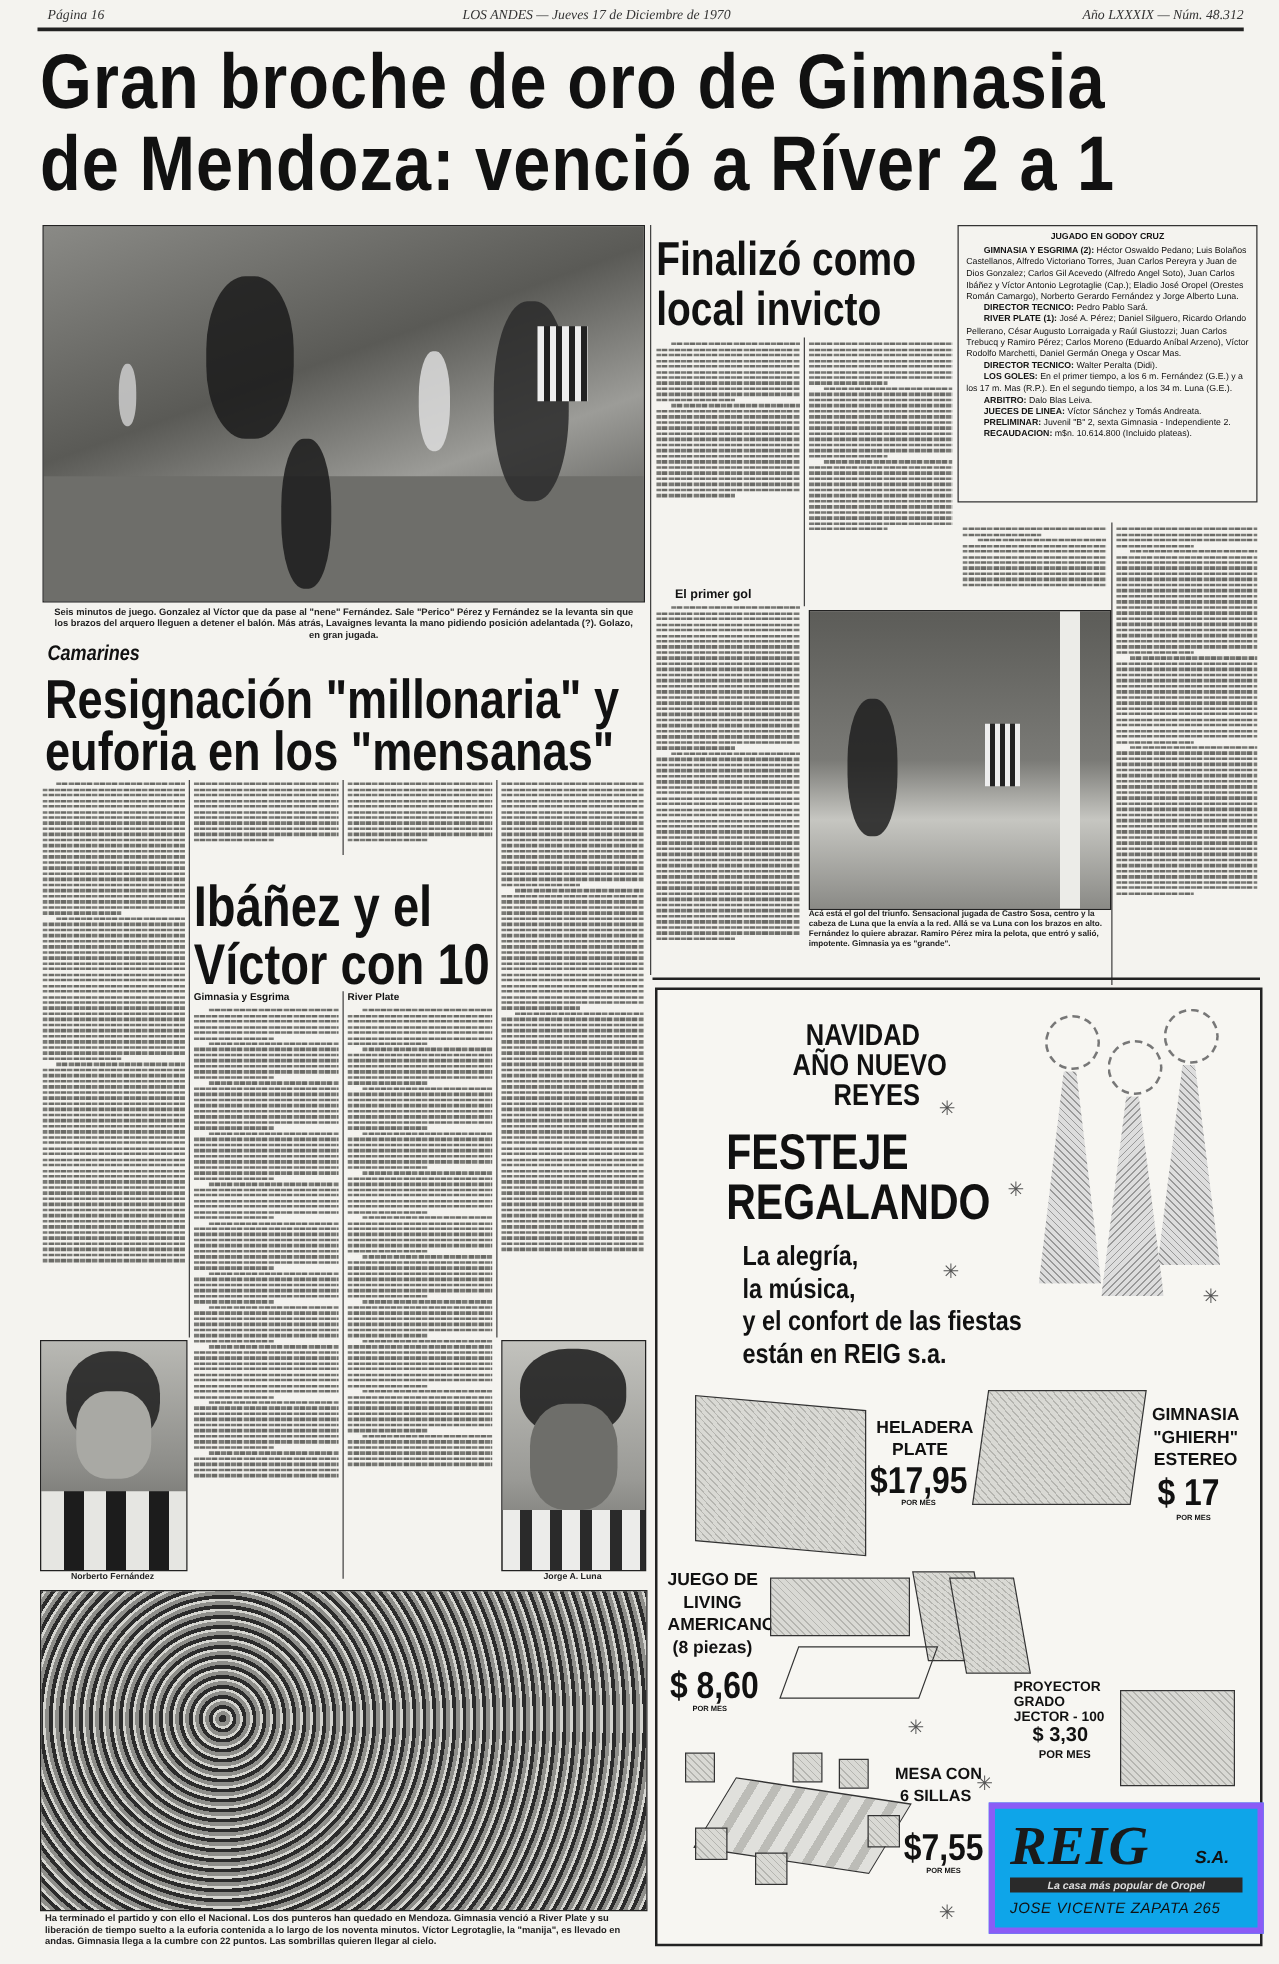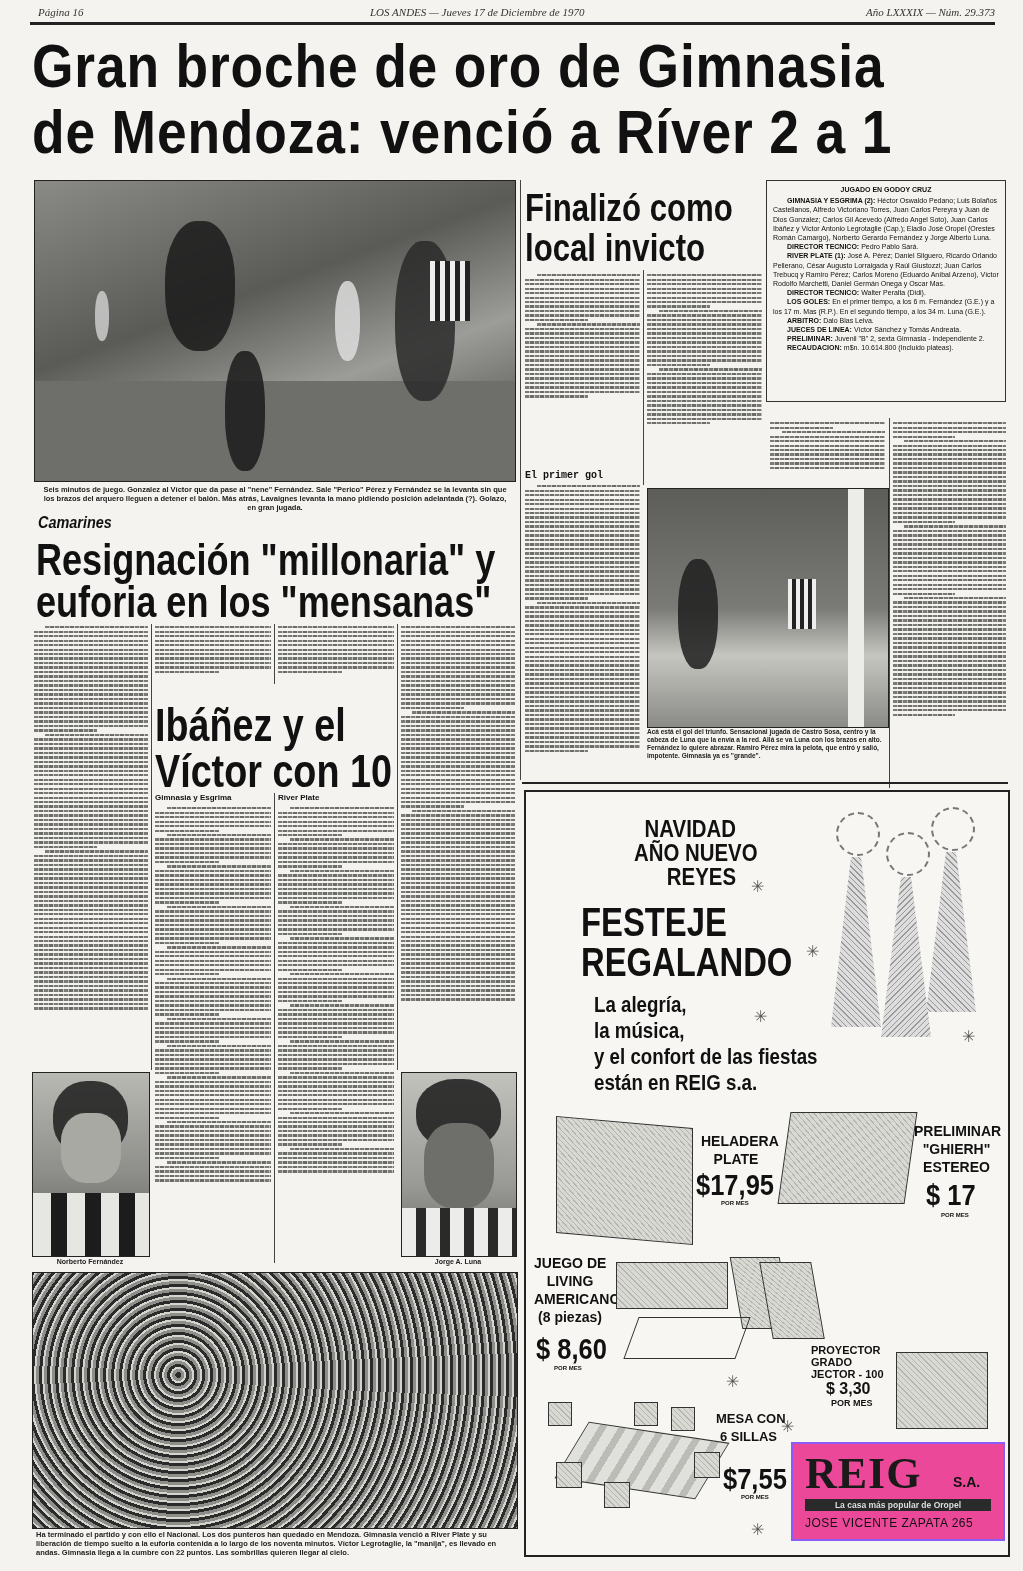--- a/index.html
+++ b/index.html
@@ -20,29 +20,29 @@
   .kicker{font-style:italic;font-weight:bold;font-size:17px;transform:scaleX(0.85);transform-origin:left top;}
   .vr{background:#444;width:1px;}
   .box{border:1.5px solid #333;}
   .smalllbl{font-size:7px;font-weight:bold;text-align:center;color:#222;}
   .ad{border:2px solid #222;background:#f7f6f2;}
   .adtxt{font-weight:bold;color:#111;white-space:nowrap;transform-origin:left top;}
   .sketch{border:1.5px solid #333;background:repeating-linear-gradient(45deg,#d9d9d4 0 3px,#b5b5b0 3px 4px);}
   .star{color:#555;font-size:16px;}
   .price{font-weight:bold;font-size:30px;transform:scaleX(.85);transform-origin:left top;white-space:nowrap;}
   .porm{font-size:6px;font-weight:bold;}
-  .reig{border:2px solid #8b5cf6;background:#ec4899;}
+  .reig{border:5px solid #8b5cf6;background:#0ea5e9;font-style:italic;}
 </style>
 </head>
 <body>
 
 <div class="abs masthead">
   <span style="left:8px">Página 16</span>
   <span style="left:340px">LOS ANDES — Jueves 17 de Diciembre de 1970</span>
-  <span style="right:0">Año LXXXIX — Núm. 29.373</span>
+  <span style="right:0">Año LXXXIX — Núm. 48.312</span>
 </div>
 <div class="abs rule" style="left:30px;top:22px;width:965px;"></div>
 
 <div class="abs headline" style="left:32px;top:34px;">Gran broche de oro de Gimnasia</div>
 <div class="abs headline" style="left:32px;top:100px;">de Mendoza: venció a Ríver 2 a 1</div>
 
 <div class="abs photo" style="left:34px;top:180px;width:480px;height:300px;">
   <div class="abs" style="left:0;top:200px;width:480px;height:100px;background:#6e6e6a;"></div>
   <div class="abs blob" style="left:130px;top:40px;width:70px;height:130px;"></div>
   <div class="abs blob" style="left:190px;top:170px;width:40px;height:120px;"></div>
@@ -482,21 +482,21 @@
     <div class="line"></div>
     <div class="line"></div>
     <div class="line"></div>
     <div class="line"></div>
     <div class="line"></div>
     <div class="line"></div>
     <div class="line"></div>
     <div class="line"></div>
     <div class="line short"></div>
 </div>
-<div class="abs" style="left:525px;top:470px;font-size:10px;font-weight:bold;font-family:Liberation Mono, monospace;">El primer gol</div>
+<div class="abs" style="left:540px;top:470px;font-size:10px;font-weight:bold;">El primer gol</div>
 <div class="abs txtcol" style="left:525px;top:483px;width:115px;height:295px;">
   <div class="line ind"></div>
     <div class="line"></div>
     <div class="line"></div>
     <div class="line"></div>
     <div class="line"></div>
     <div class="line"></div>
     <div class="line"></div>
     <div class="line"></div>
     <div class="line"></div>
@@ -728,21 +728,21 @@
   <div class="abs sketch" style="left:30px;top:330px;width:135px;height:115px;transform:skewY(5deg);"></div>
   <div class="abs adtxt" style="left:175px;top:340px;font-size:14px;line-height:18px;text-align:center;width:70px;transform:none;">
     <div>HELADERA</div>
     <div>PLATE</div>
   </div>
   <div class="abs price" style="left:170px;top:376px;">$17,95</div>
   <div class="abs porm" style="left:195px;top:408px;">POR MES</div>
 
   <div class="abs sketch" style="left:258px;top:320px;width:125px;height:90px;transform:skewX(-8deg);"></div>
   <div class="abs adtxt" style="left:388px;top:330px;font-size:14px;line-height:18px;text-align:center;width:85px;transform:none;">
-    <div>PRELIMINAR</div>
+    <div>GIMNASIA</div>
     <div>"GHIERH"</div>
     <div>ESTEREO</div>
   </div>
   <div class="abs price" style="left:400px;top:386px;">$ 17</div>
   <div class="abs porm" style="left:415px;top:420px;">POR MES</div>
 
 
   <div class="abs adtxt" style="left:8px;top:462px;font-size:14px;line-height:18px;text-align:center;width:72px;transform:none;">
     <div>JUEGO DE</div>
     <div>LIVING</div>

